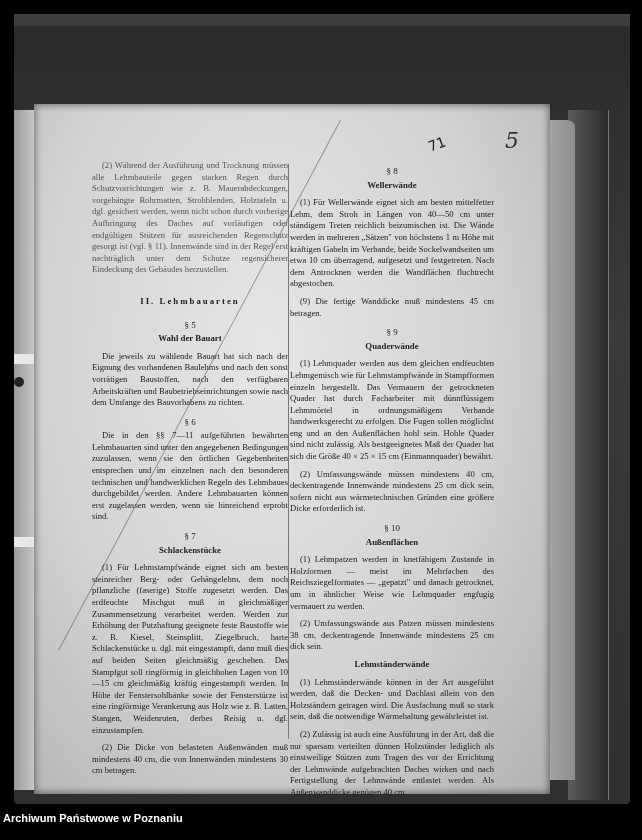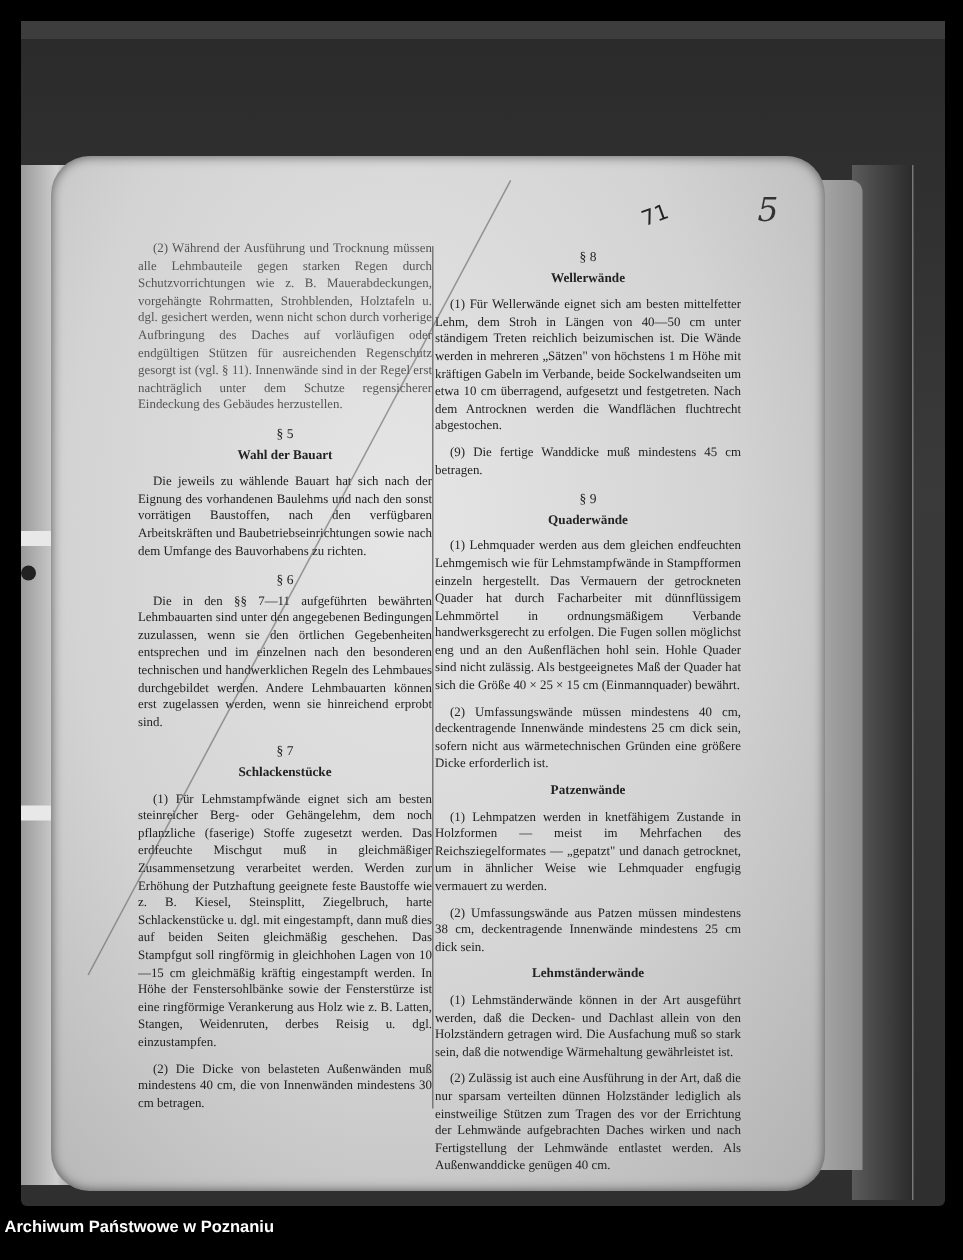--- a/index.html
+++ b/index.html
@@ -9,21 +9,21 @@
            background:linear-gradient(#2a2a2a, #3a3a3a 40%, #2f2f2f); border-radius:4px; }
   .topband { position:absolute; left:14px; top:14px; width:616px; height:12px; background:#3d3d3d; }
   .binder { position:absolute; left:14px; top:110px; width:40px; height:680px;
             background:linear-gradient(90deg,#9a9a9a,#cfcfcf 60%,#8a8a8a); }
   .back-sheet { position:absolute; left:520px; top:120px; width:55px; height:660px;
                 background:linear-gradient(90deg,#c9c9c9,#a5a5a5 50%,#8d8d8d); border-radius:0 8px 0 0; }
   .right-shadow { position:absolute; left:568px; top:110px; width:40px; height:690px;
                   background:linear-gradient(90deg,#5b5b5b,#2b2b2b); border-right:1px solid #777; }
   .page { position:absolute; left:34px; top:104px; width:516px; height:690px;
           background:radial-gradient(ellipse at 45% 35%, #e6e6e6 0%, #d3d3d3 55%, #b1b1b1 100%);
-          box-shadow: 0 0 8px rgba(0,0,0,.6) inset; border-radius: 26px; }
+          box-shadow: 0 0 8px rgba(0,0,0,.6) inset; }
   .col { position:absolute; top:56px; width:196px; font-size:8.6px; line-height:11.6px;
          color:#222; text-align:justify; }
   .col.left { left:58px; }
   .col.right { left:256px; width:204px; }
   .col p { margin:0 0 6px 0; text-indent:10px; }
   .col .faded { color:#555; }
   .sec { text-align:center; margin:8px 0 2px 0; font-size:9px; }
   .sec-title { text-align:center; font-weight:bold; margin:0 0 6px 0; font-size:8.8px; }
   .chapter { text-align:center; font-weight:bold; letter-spacing:2px; margin:20px 0 12px 0; font-size:8.8px; }
   .divider { position:absolute; left:254px; top:60px; width:1px; height:575px; background:#777; }
@@ -48,20 +48,21 @@
 <div class="binder"></div>
 <div class="tab" style="top:354px"></div>
 <div class="tab" style="top:537px"></div>
 <div class="ring" style="left:14px;top:377px"></div>
 <div class="ring" style="left:54px;top:380px"></div>
 <div class="ring" style="left:55px;top:512px"></div>
 
 <div class="page">
   <div class="col left">
     <p class="faded">(2) Während der Ausführung und Trocknung müssen alle Lehmbauteile gegen starken Regen durch Schutzvorrichtungen wie z. B. Mauerabdeckungen, vorgehängte Rohrmatten, Strohblenden, Holztafeln u. dgl. gesichert werden, wenn nicht schon durch vorherige Aufbringung des Daches auf vorläufigen oder endgültigen Stützen für ausreichenden Regenschutz gesorgt ist (vgl. § 11). Innenwände sind in der Regel erst nachträglich unter dem Schutze regensicherer Eindeckung des Gebäudes herzustellen.</p>
+    <div class="chapter">II. Lehmbauarten</div>
 
     <div class="sec">§ 5</div>
     <div class="sec-title">Wahl der Bauart</div>
     <p>Die jeweils zu wählende Bauart hat sich nach der Eignung des vorhandenen Baulehms und nach den sonst vorrätigen Baustoffen, nach den verfügbaren Arbeitskräften und Baubetriebseinrichtungen sowie nach dem Umfange des Bauvorhabens zu richten.</p>
 
     <div class="sec">§ 6</div>
     <p>Die in den §§ 7—11 aufgeführten bewährten Lehmbauarten sind unter den angegebenen Bedingungen zuzulassen, wenn sie den örtlichen Gegebenheiten entsprechen und im einzelnen nach den besonderen technischen und handwerklichen Regeln des Lehmbaues durchgebildet werden. Andere Lehmbauarten können erst zugelassen werden, wenn sie hinreichend erprobt sind.</p>
 
     <div class="sec">§ 7</div>
     <div class="sec-title">Schlackenstücke</div>
@@ -75,21 +76,22 @@
     <div class="sec" style="margin-top:6px">§ 8</div>
     <div class="sec-title">Wellerwände</div>
     <p>(1) Für Wellerwände eignet sich am besten mittelfetter Lehm, dem Stroh in Längen von 40—50 cm unter ständigem Treten reichlich beizumischen ist. Die Wände werden in mehreren „Sätzen" von höchstens 1 m Höhe mit kräftigen Gabeln im Verbande, beide Sockelwandseiten um etwa 10 cm überragend, aufgesetzt und festgetreten. Nach dem Antrocknen werden die Wandflächen fluchtrecht abgestochen.</p>
     <p>(9) Die fertige Wanddicke muß mindestens 45 cm betragen.</p>
 
     <div class="sec">§ 9</div>
     <div class="sec-title">Quaderwände</div>
     <p>(1) Lehmquader werden aus dem gleichen endfeuchten Lehmgemisch wie für Lehmstampfwände in Stampfformen einzeln hergestellt. Das Vermauern der getrockneten Quader hat durch Facharbeiter mit dünnflüssigem Lehmmörtel in ordnungsmäßigem Verbande handwerksgerecht zu erfolgen. Die Fugen sollen möglichst eng und an den Außenflächen hohl sein. Hohle Quader sind nicht zulässig. Als bestgeeignetes Maß der Quader hat sich die Größe 40 × 25 × 15 cm (Einmannquader) bewährt.</p>
     <p>(2) Umfassungswände müssen mindestens 40 cm, deckentragende Innenwände mindestens 25 cm dick sein, sofern nicht aus wärmetechnischen Gründen eine größere Dicke erforderlich ist.</p>
 
-    <div class="sec-title">Patzenwände</div>
+    <div class="sec">§ 10</div>
+    <div class="sec-title">Außenflächen</div>
     <p>(1) Lehmpatzen werden in knetfähigem Zustande in Holzformen — meist im Mehrfachen des Reichsziegelformates — „gepatzt" und danach getrocknet, um in ähnlicher Weise wie Lehmquader engfugig vermauert zu werden.</p>
     <p>(2) Umfassungswände aus Patzen müssen mindestens 38 cm, deckentragende Innenwände mindestens 25 cm dick sein.</p>
 
     <div class="sec-title">Lehmständerwände</div>
     <p>(1) Lehmständerwände können in der Art ausgeführt werden, daß die Decken- und Dachlast allein von den Holzständern getragen wird. Die Ausfachung muß so stark sein, daß die notwendige Wärmehaltung gewährleistet ist.</p>
     <p>(2) Zulässig ist auch eine Ausführung in der Art, daß die nur sparsam verteilten dünnen Holzständer lediglich als einstweilige Stützen zum Tragen des vor der Errichtung der Lehmwände aufgebrachten Daches wirken und nach Fertigstellung der Lehmwände entlastet werden. Als Außenwanddicke genügen 40 cm.</p>
   </div>
 </div>
 
 <div class="pencil-line"></div>

